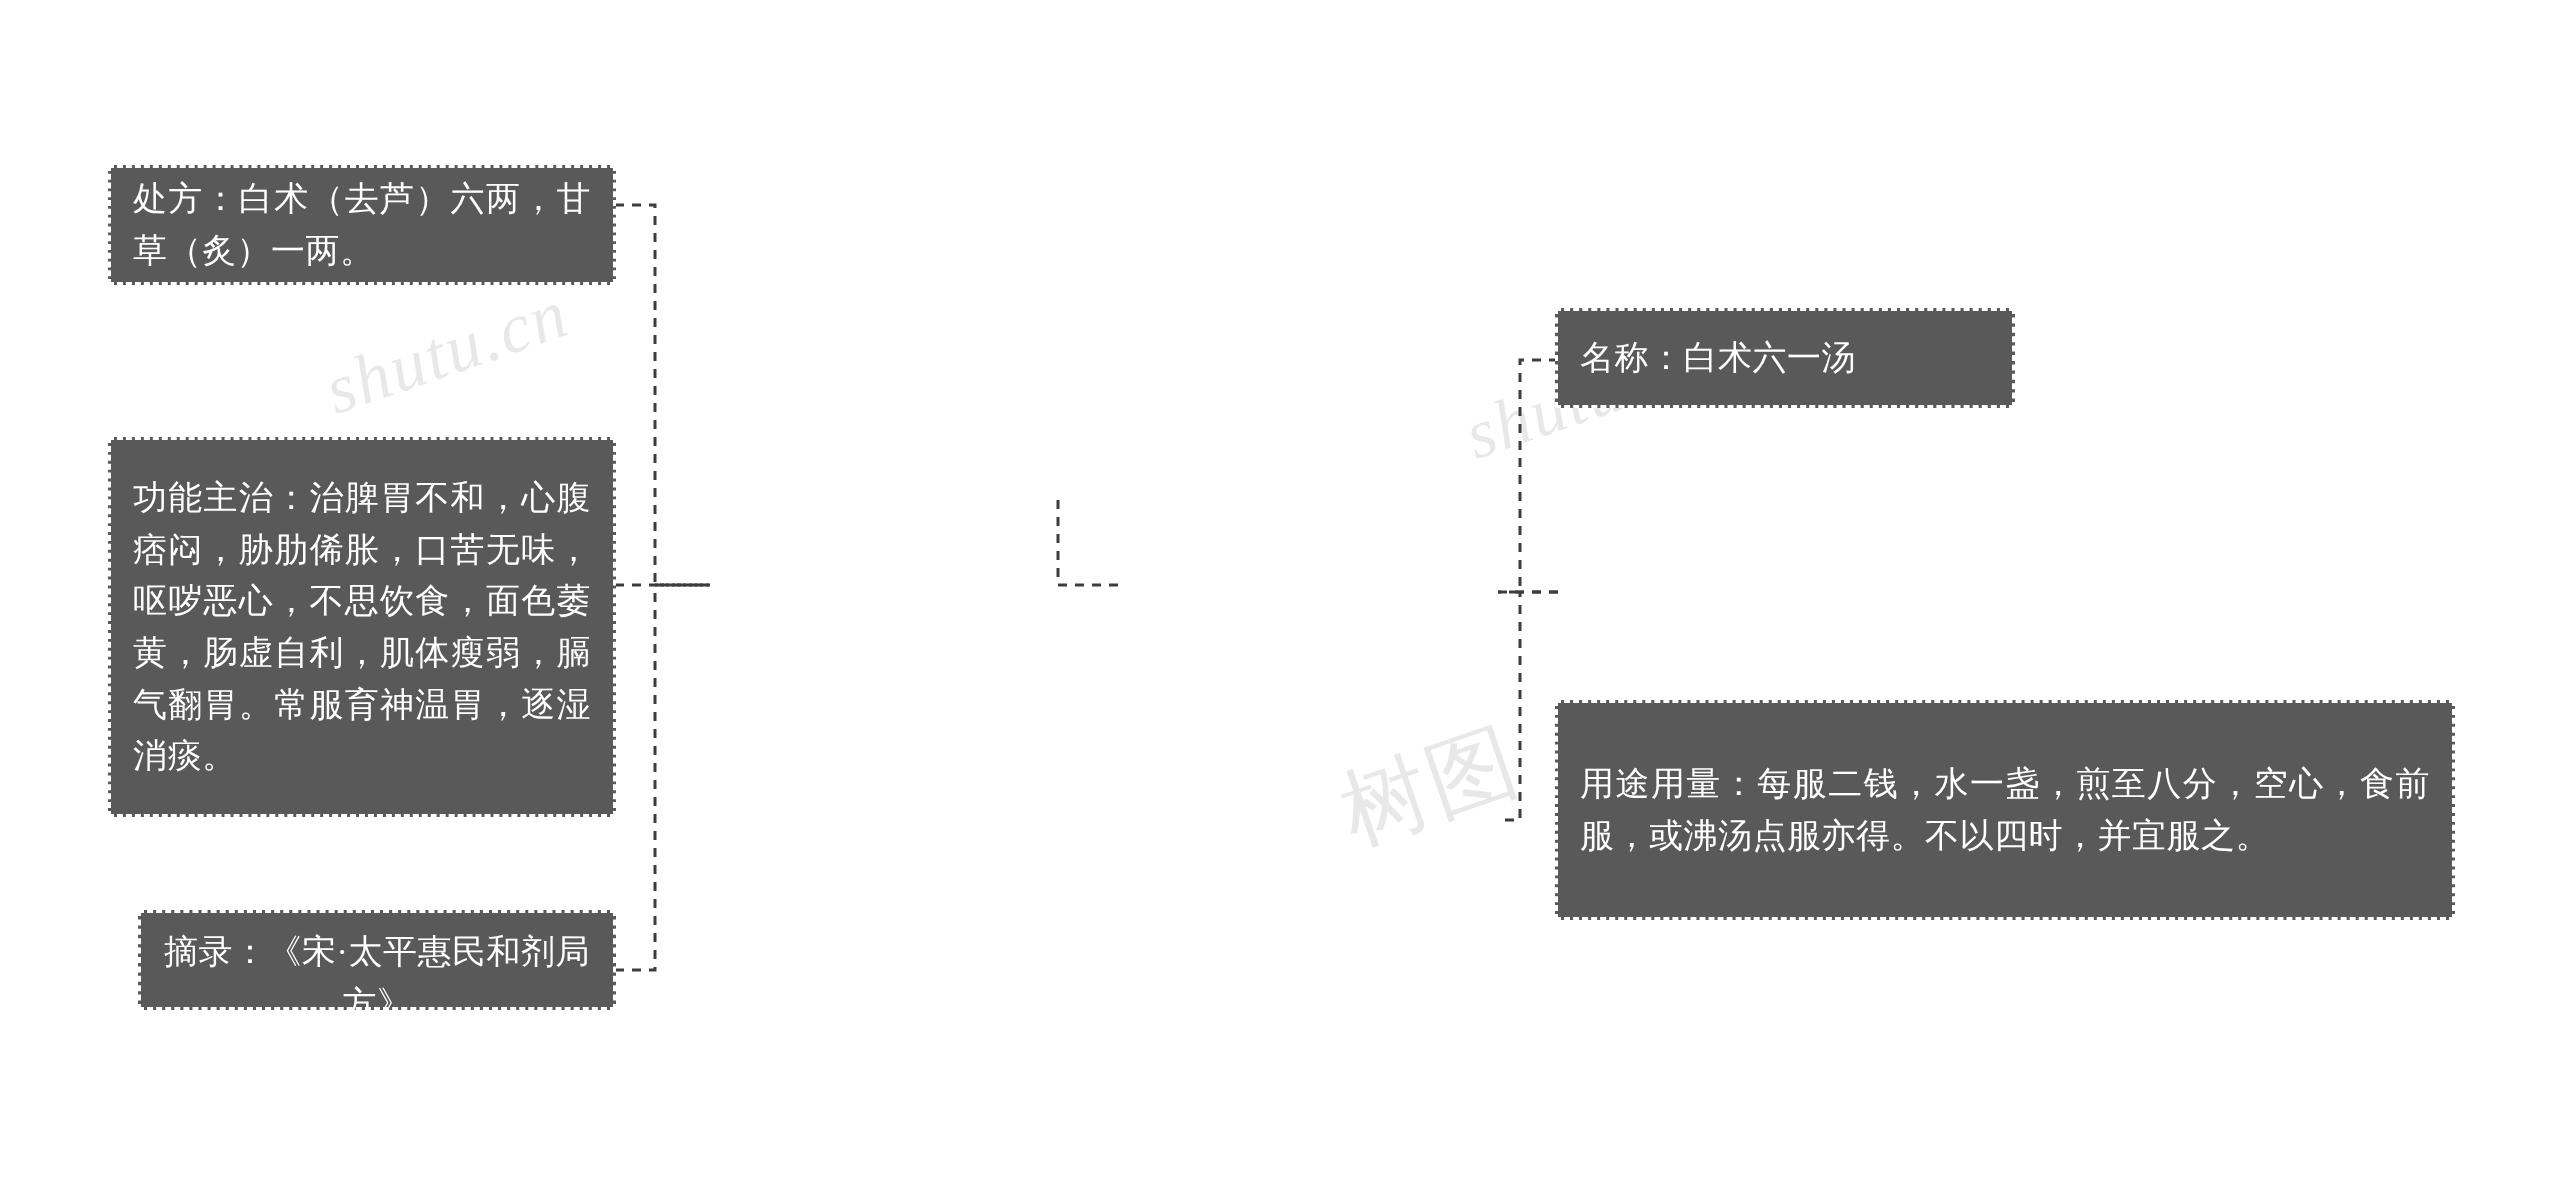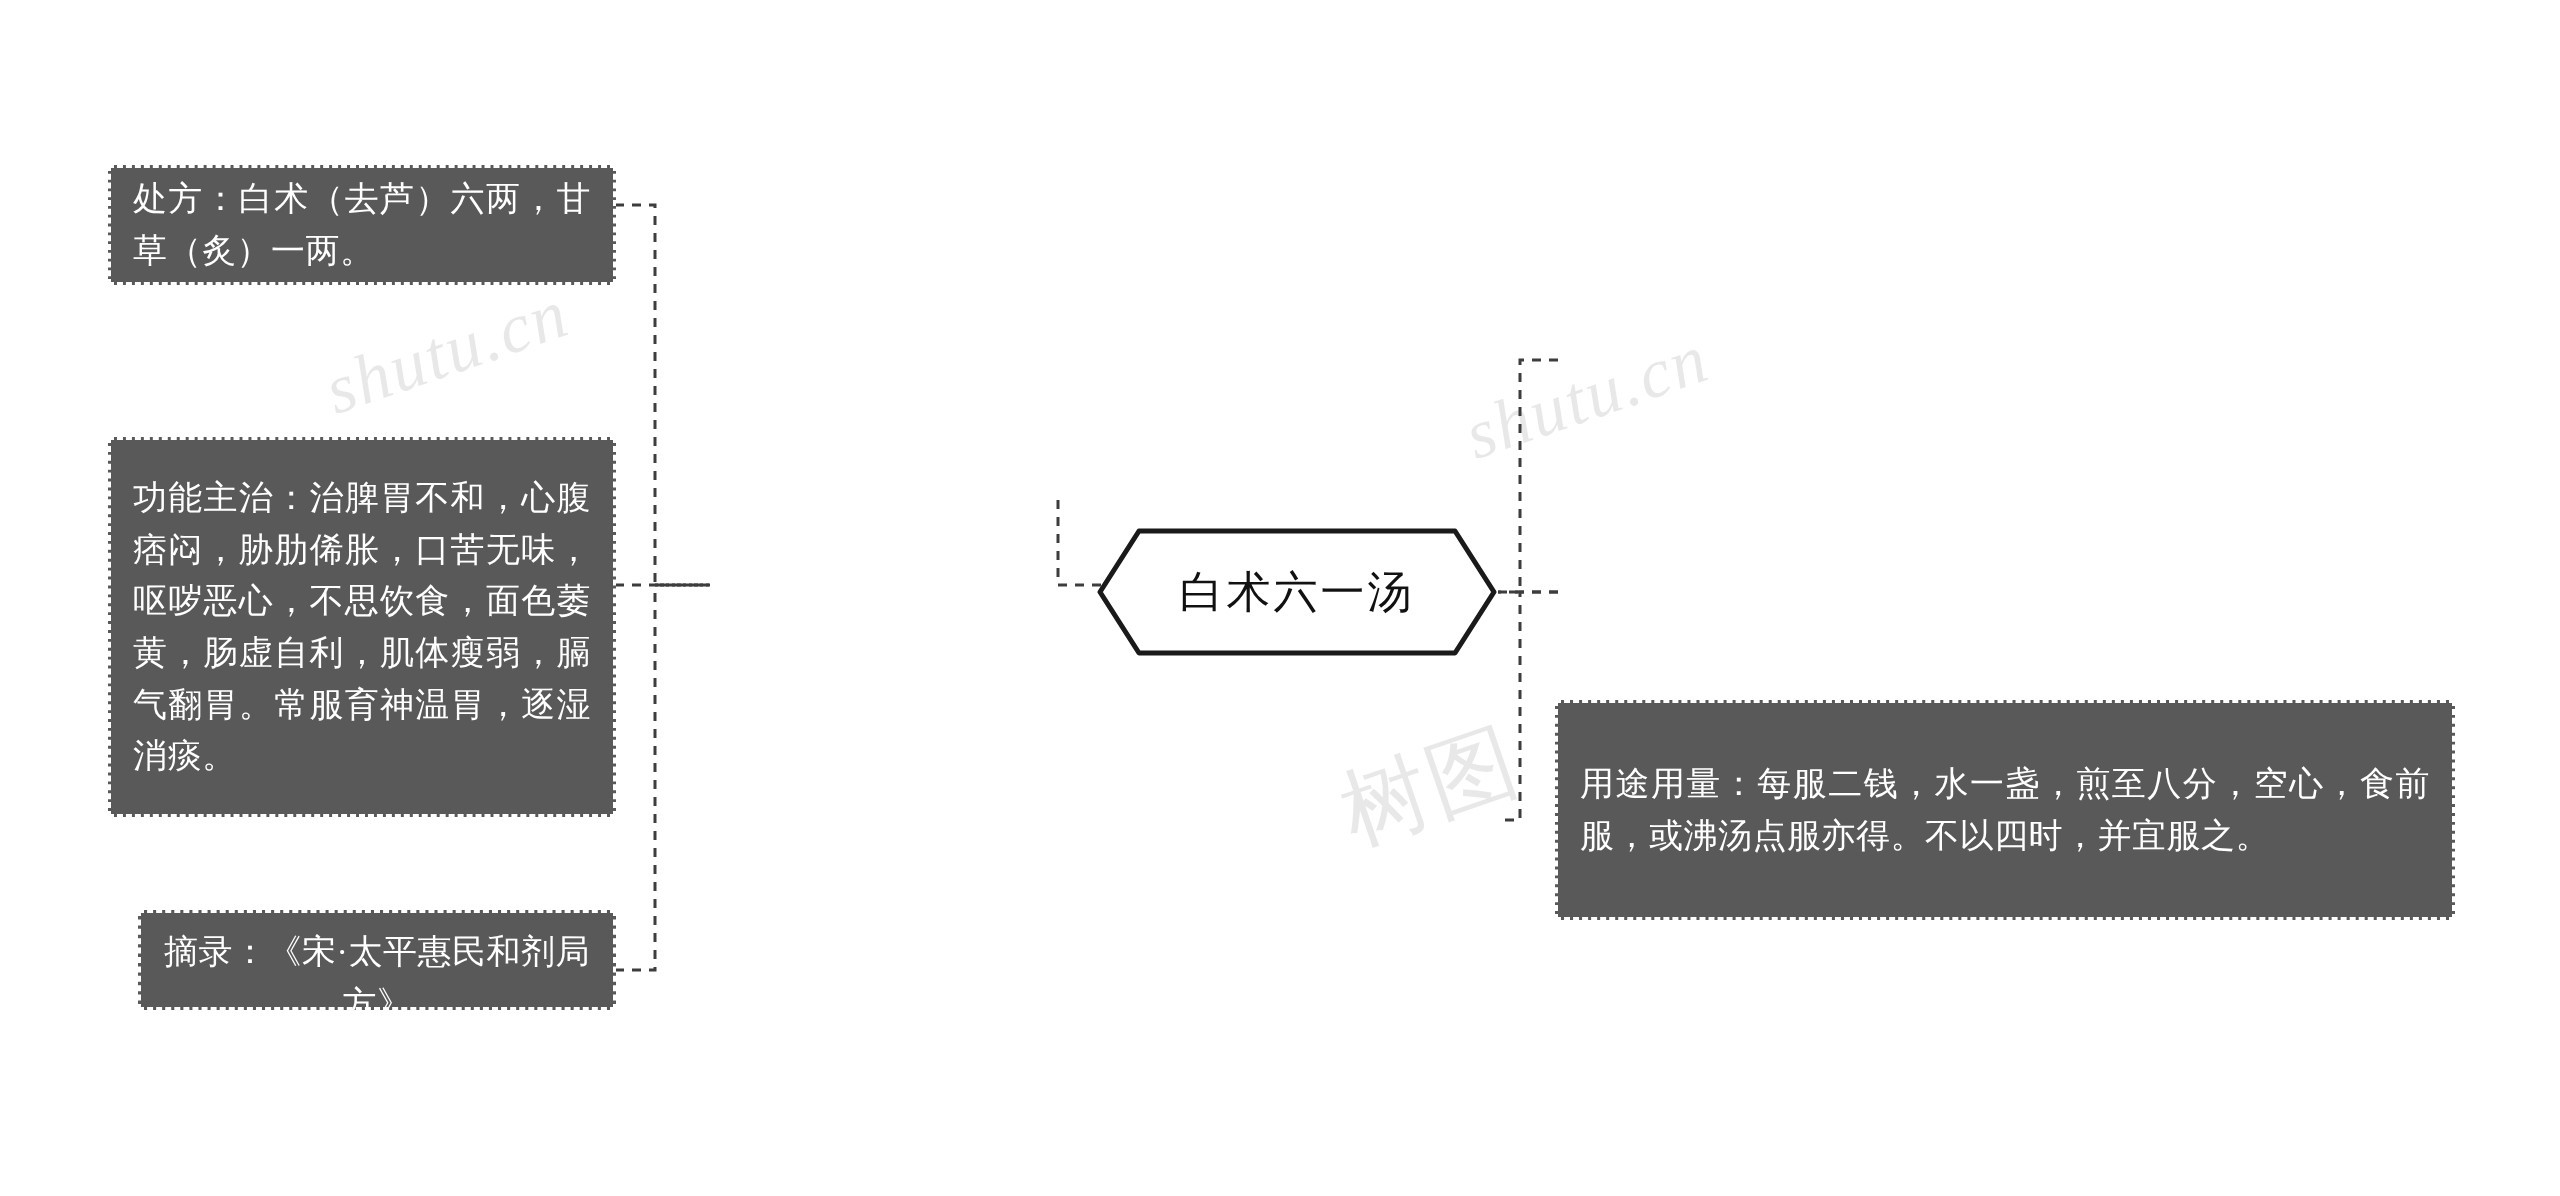--- a/index.html
+++ b/index.html
@@ -120,38 +120,35 @@
       <path d="M 8 32 L 68 32" stroke="#3d3d3d" stroke-width="3" stroke-dasharray="9 8"></path>
     </svg>
   </div>
 
   <div class="conn" style="left:1490px;top:560px;">
     <svg width="70" height="290" viewBox="0 0 70 290" fill="none">
       <path d="M 68 32 L 30 32 L 30 260 L 8 260" stroke="#3d3d3d" stroke-width="3" stroke-dasharray="9 8"></path>
     </svg>
   </div>
 
-  <div id="center-node">
-    <svg width="400" height="128" viewBox="0 0 400 128" fill="none">
-      <polygon points="42,3 358,3 397,64 358,125 42,125 3,64" fill="#ffffff" stroke="#1a1a1a" stroke-width="5" stroke-linejoin="round"></polygon>
-    </svg>
-    <div id="center-label">白术六一汤</div>
-  </div>
 
   <div class="nodebox" style="left:108px;top:165px;width:508px;height:120px;">
     <span class="txt">处方：白术（去芦）六两，甘草（炙）一两。</span>
   </div>
 
   <div class="nodebox" style="left:108px;top:437px;width:508px;height:380px;">
     <span class="txt">功能主治：治脾胃不和，心腹痞闷，胁肋俙胀，口苦无味，呕哕恶心，不思饮食，面色萎黄，肠虚自利，肌体瘦弱，膈气翻胃。常服育神温胃，逐湿消痰。</span>
   </div>
 
   <div class="nodebox center-txt" style="left:138px;top:910px;width:478px;height:100px;">
     <span class="txt">摘录：《宋·太平惠民和剂局方》</span>
   </div>
 
+  <div class="nodebox" style="left:1555px;top:308px;width:460px;height:100px;">
+    <span class="txt">名称：白术六一汤</span>
+  </div>
 
 
   <div class="nodebox" style="left:1555px;top:700px;width:900px;height:220px;">
     <span class="txt">用途用量：每服二钱，水一盏，煎至八分，空心，食前服，或沸汤点服亦得。不以四时，并宜服之。</span>
   </div>
 
 </div>
 
 </body></html>

